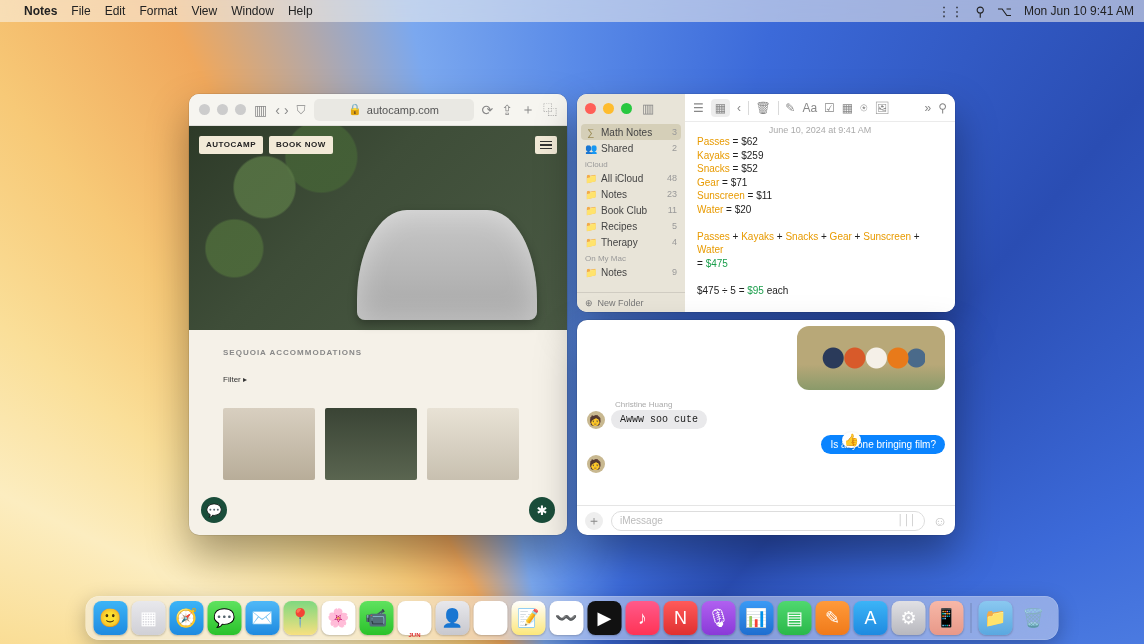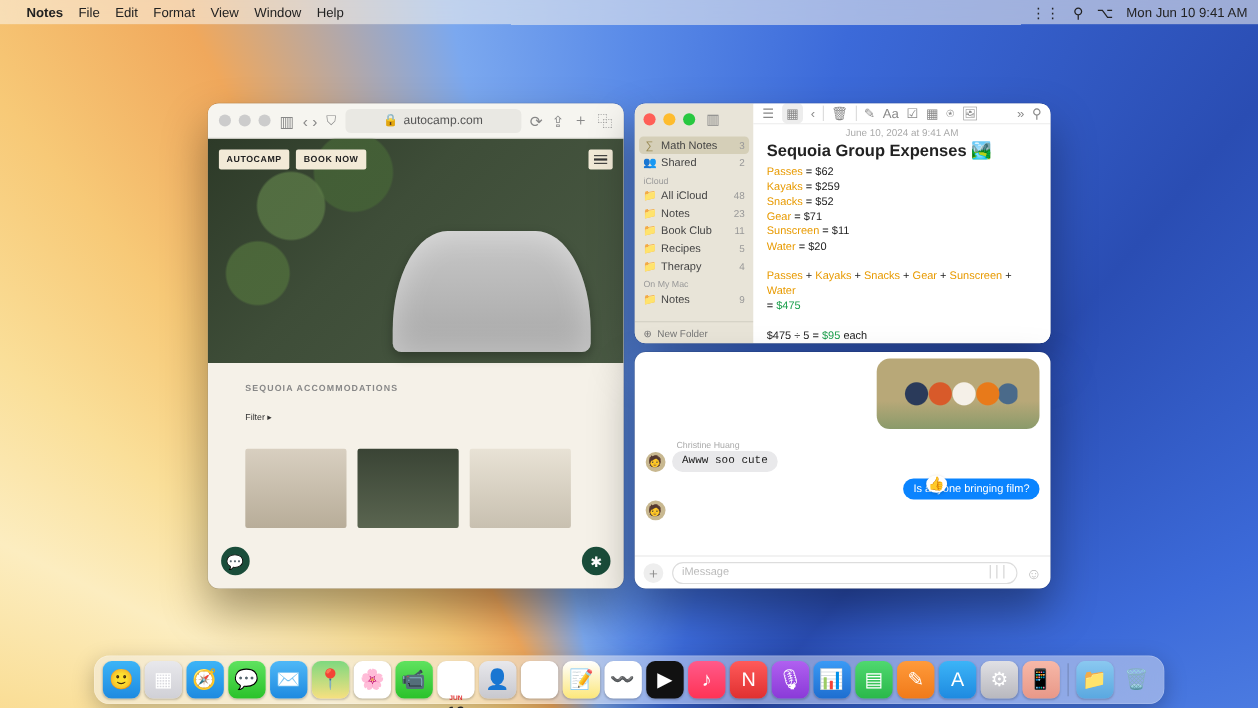--- a/index.html
+++ b/index.html
@@ -335,21 +335,20 @@
       <span>Aa</span>
       <span>☑</span>
       <span>▦</span>
       <span>⍟</span>
       <span>🖼</span>
       <span style="flex:1"></span>
       <span>»</span>
       <span>⚲</span>
     </div>
     <div class="note-date">June 10, 2024 at 9:41 AM</div>
-    <div class="note-title">Sequoia Group Expenses 🏞️</div>
     <div class="note-body" id="note-body"><div><span class="ovar">Passes</span> = $62</div><div><span class="ovar">Kayaks</span> = $259</div><div><span class="ovar">Snacks</span> = $52</div><div><span class="ovar">Gear</span> = $71</div><div><span class="ovar">Sunscreen</span> = $11</div><div><span class="ovar">Water</span> = $20</div><br><div><span class="ovar">Passes</span> + <span class="ovar">Kayaks</span> + <span class="ovar">Snacks</span> + <span class="ovar">Gear</span> + <span class="ovar">Sunscreen</span> + <span class="ovar">Water</span></div><div>= <span class="gval">$475</span></div><br><div>$475 ÷ 5  =  <span class="gval">$95</span> each</div></div>
   </div>
 </div>
 
 <div id="messages" class="window">
   <div class="mbody">
     <div class="photo"></div>
     <div style="height:72px"></div>
     <div class="sender">Christine Huang</div>
     <div class="row-in">

